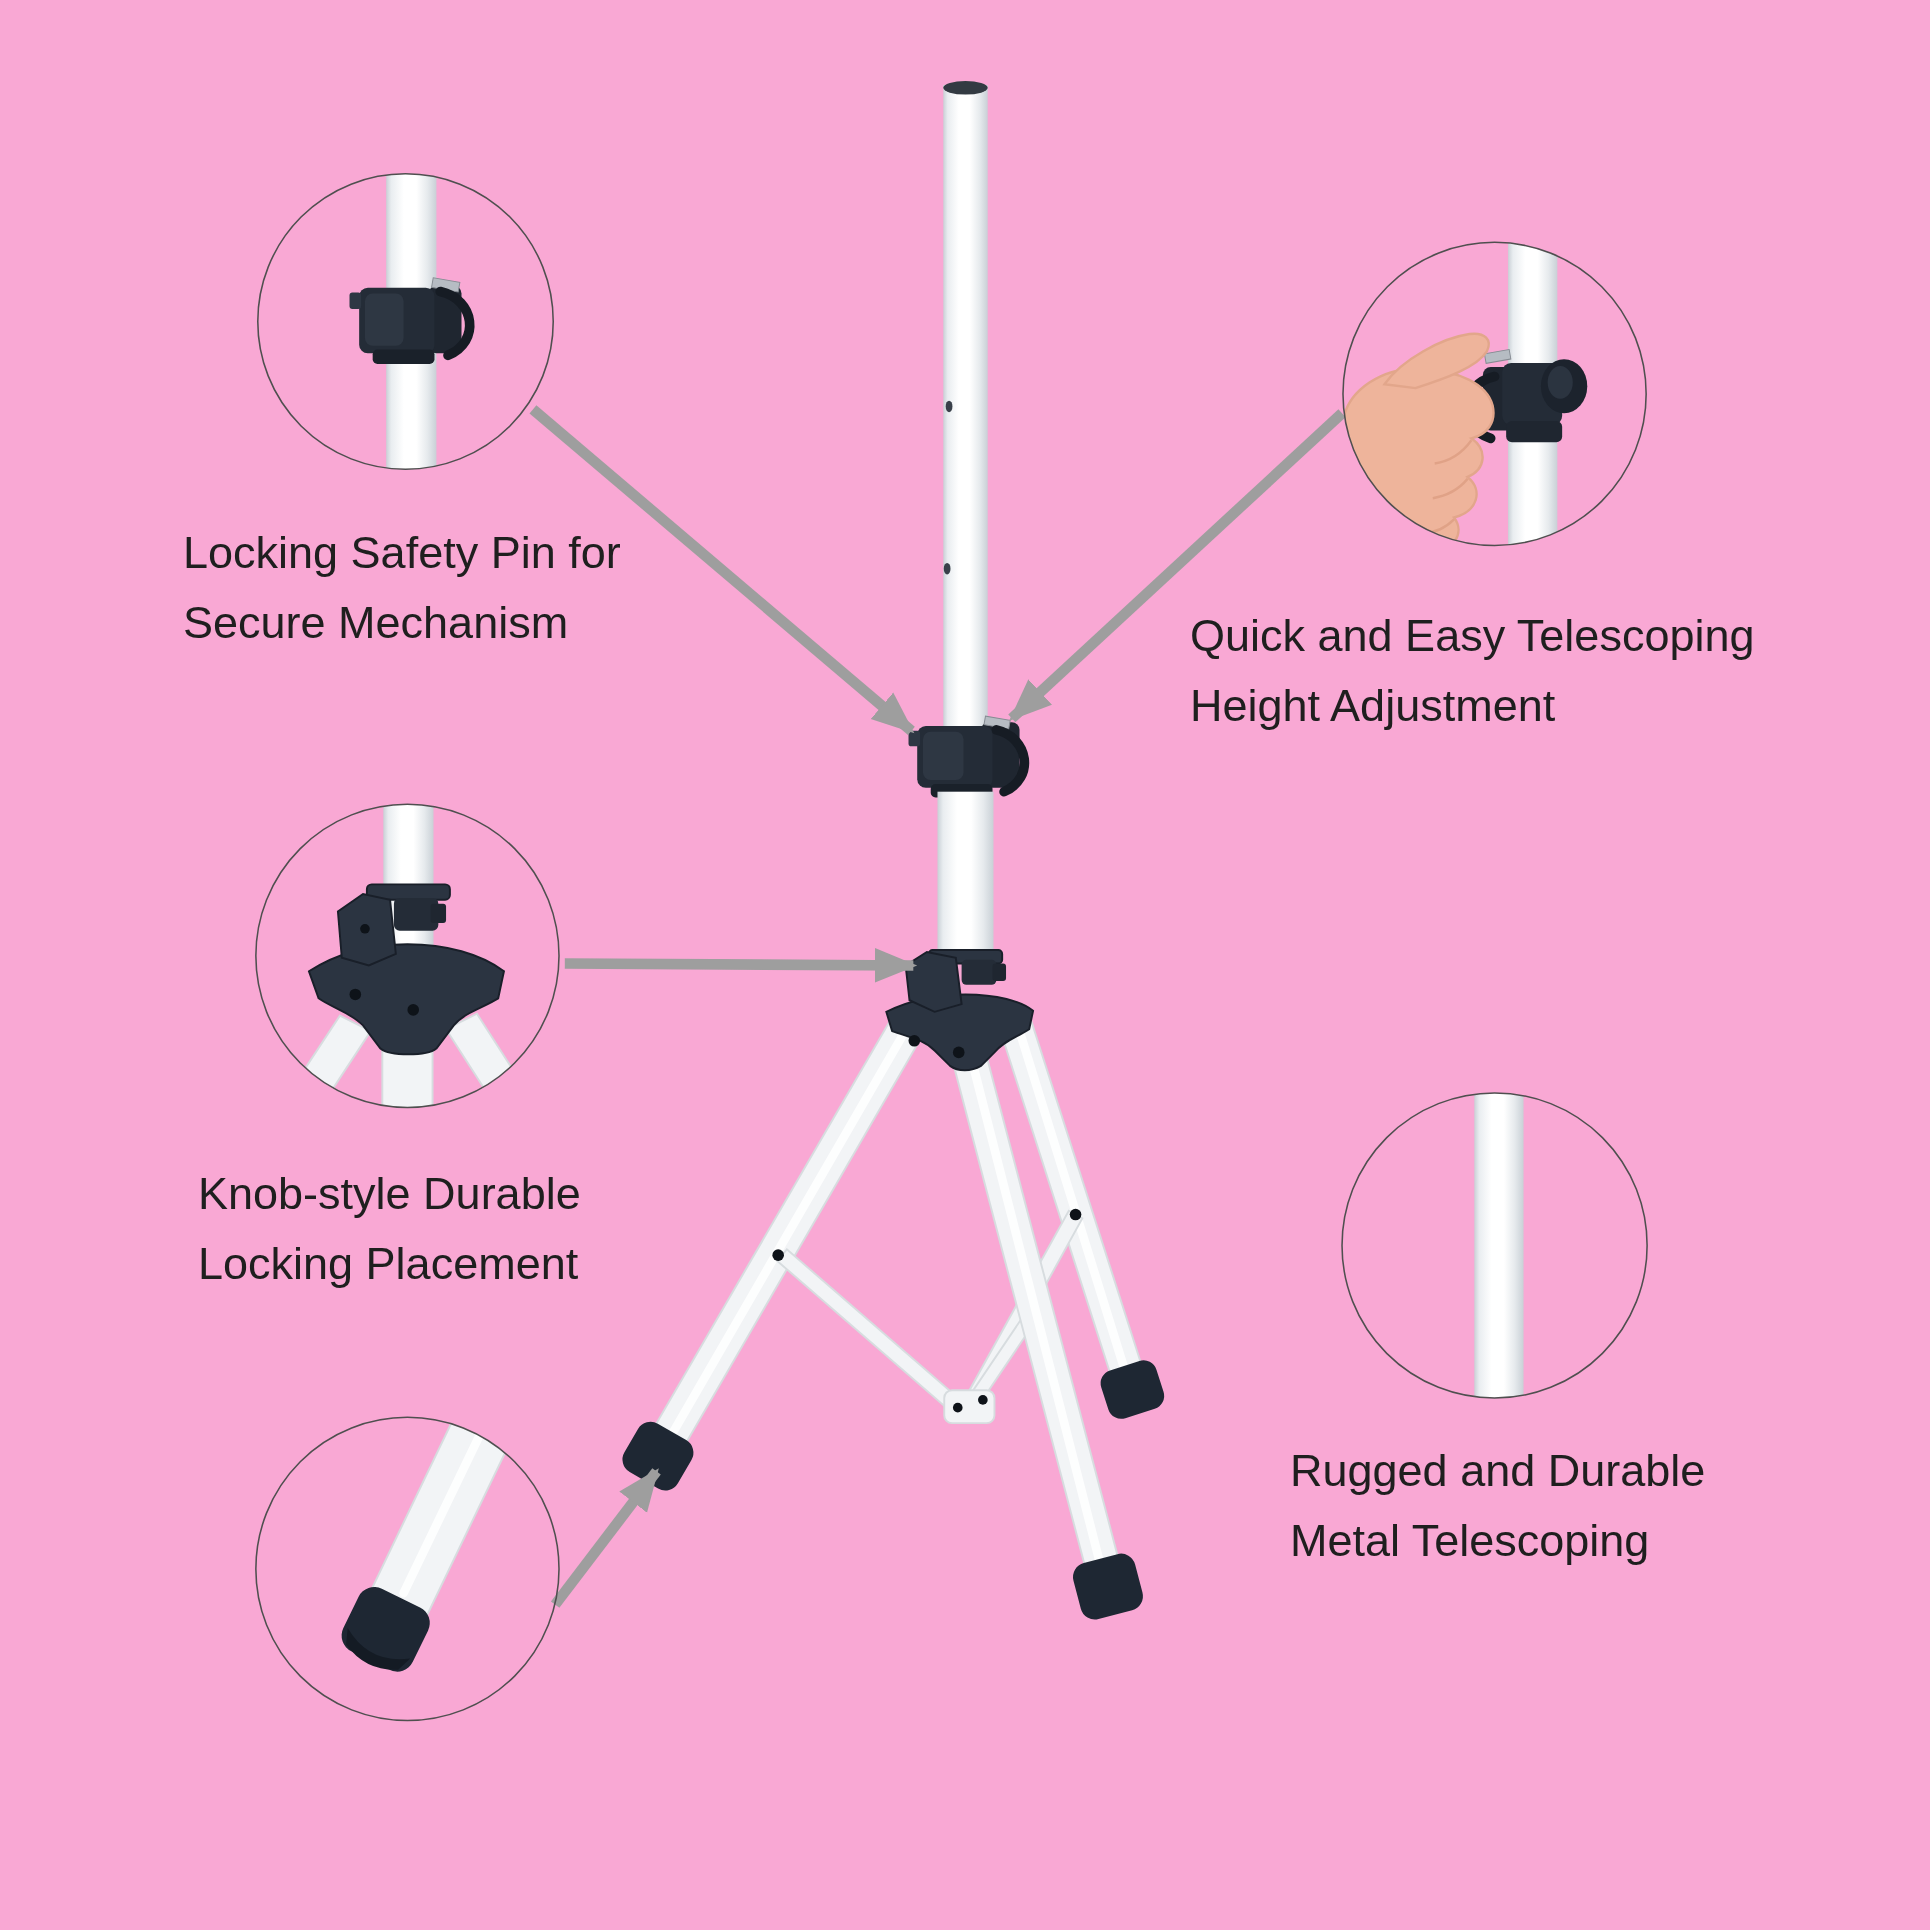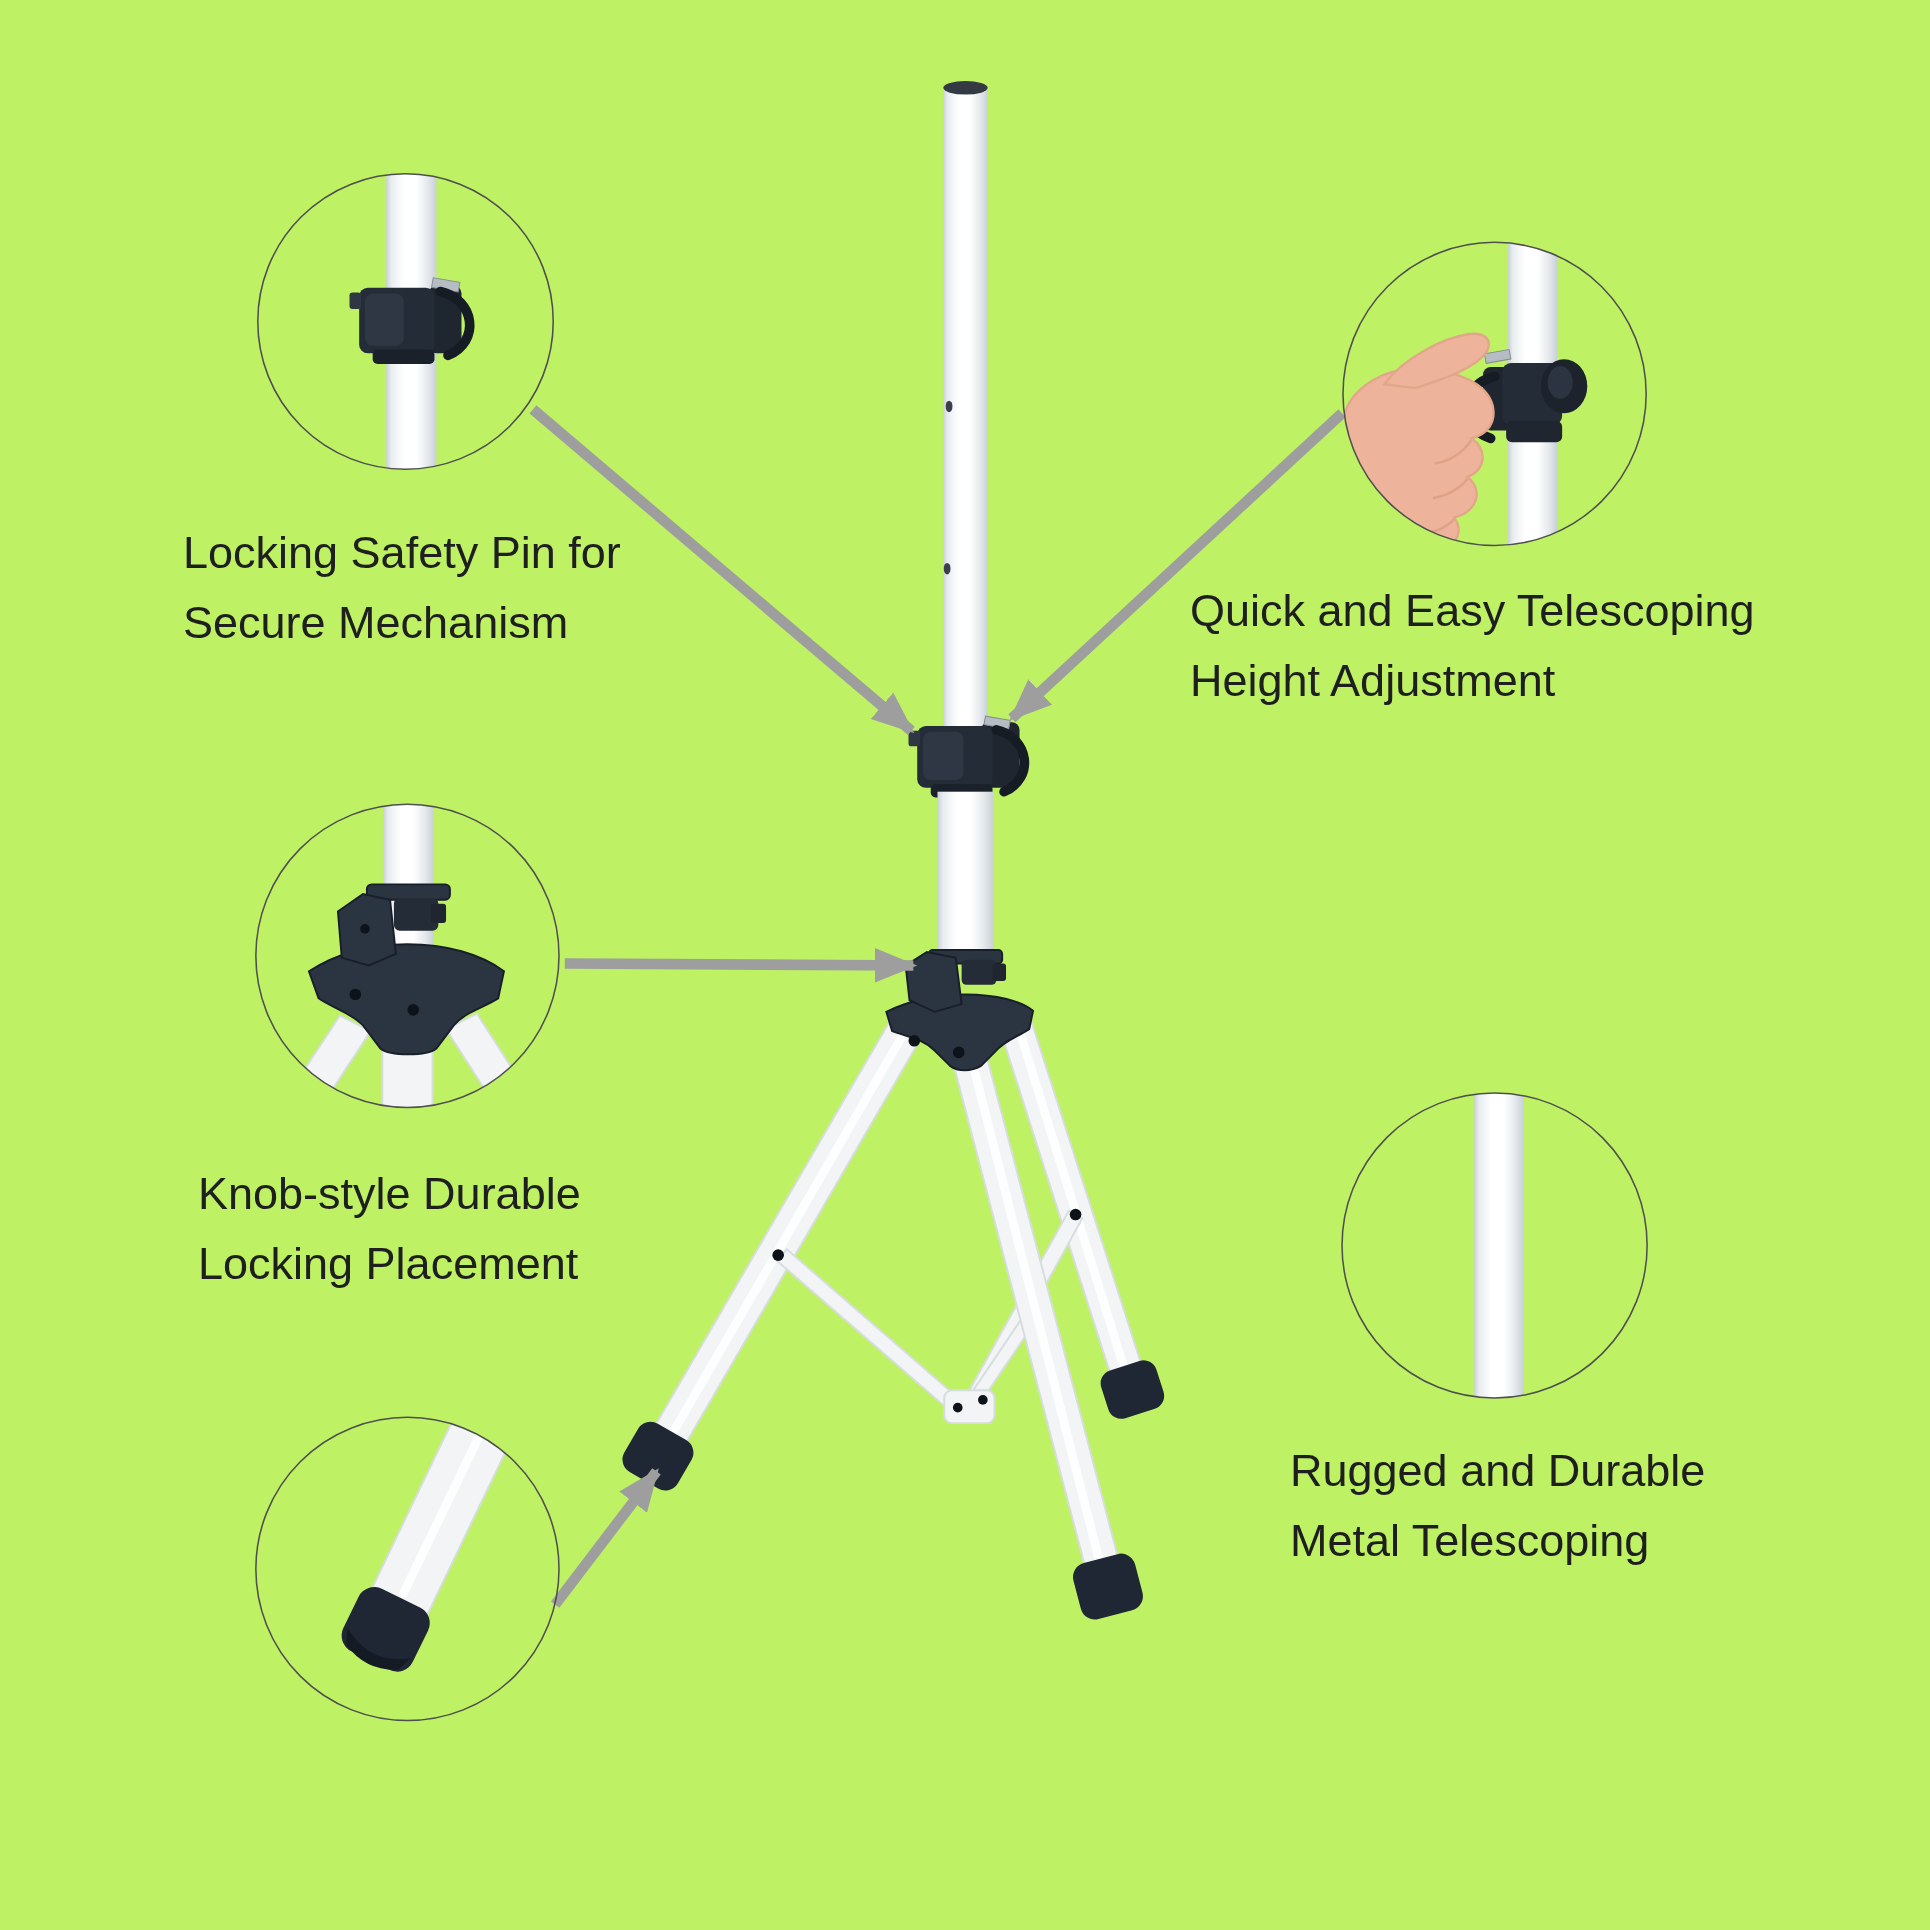--- a/index.html
+++ b/index.html
@@ -1,16 +1,16 @@
 <!DOCTYPE html>
 <html><head>
 <meta charset="utf-8">
 <style>
   html,body{margin:0;padding:0;background:#ffffff;}
-  #canvas{position:relative;width:1930px;height:1930px;background:#bef264;overflow:hidden;
+  #canvas{position:relative;width:1930px;height:1930px;background:#f9a8d4;overflow:hidden;
           font-family:"Liberation Sans", sans-serif;}
   svg{position:absolute;left:0;top:0;}
   .lbl{position:absolute;font:400 45px/70px "Liberation Sans", sans-serif;color:#1f1f1f;white-space:nowrap;}
   .lbl .line{display:block;}
   .tube{fill:#f2f4f6;stroke:#d7dcdf;stroke-width:2;}
   .tube-hl{stroke:#ffffff;stroke-width:9;opacity:.85;fill:none;stroke-linecap:round;}
   .hw{fill:#242c37;}
   .hw-light{fill:#2e3743;}
   .hw-dark{fill:#1f2630;}
   .hw-ring{fill:#1a212a;}
@@ -199,21 +199,21 @@
     <circle cx="422" cy="1625" r="157" class="ring"></circle>
     <circle cx="1548" cy="1290" r="158" class="ring"></circle>
   </g>
 </svg>
 
 <div class="lbl" style="left:183px;top:518px">
   <span class="line">Locking Safety Pin for</span>
   <span class="line">Secure Mechanism</span>
 </div>
 
-<div class="lbl" style="left:1190px;top:576px">
+<div class="lbl" style="left:1190px;top:601px">
   <span class="line">Quick and Easy Telescoping</span>
   <span class="line">Height Adjustment</span>
 </div>
 
 <div class="lbl" style="left:198px;top:1159px">
   <span class="line">Knob-style Durable</span>
   <span class="line">Locking Placement</span>
 </div>
 
 <div class="lbl" style="left:1290px;top:1436px">

